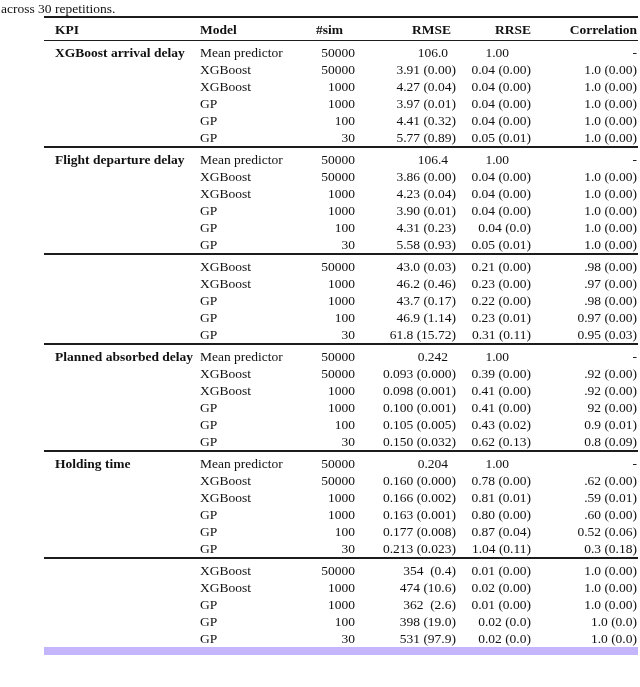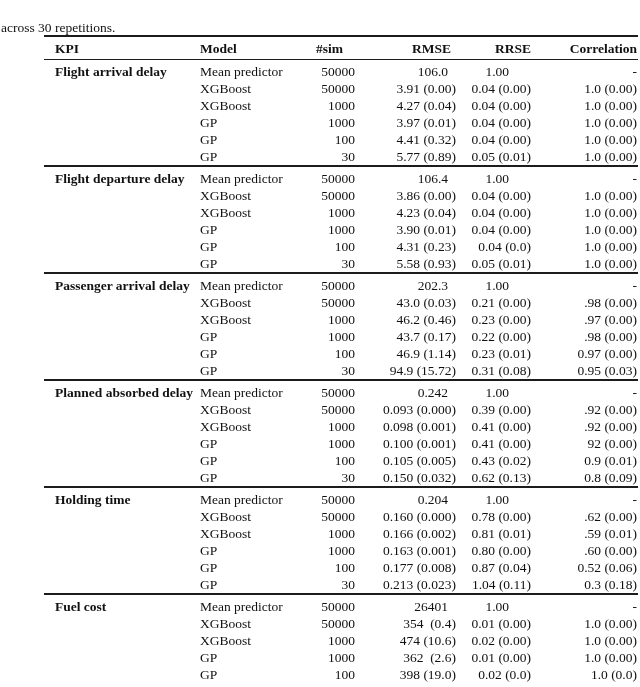--- a/index.html
+++ b/index.html
@@ -11,29 +11,28 @@
     width: 640px;
     height: 687px;
     overflow: hidden;
     font-family: "Liberation Serif", "DejaVu Serif", serif;
     color: #111111;
   }
   .caption {
     font-size: 13.5px;
     line-height: 15px;
     padding: 1px 0 0 1px;
-    margin-top: 19px;
   }
   table.results {
     border-collapse: collapse;
     table-layout: fixed;
     width: 594px;
     margin-left: 44px;
     border-top: 2px solid #1c1c1c;
-    border-bottom: 4px solid #c4b5fd;
+    border-bottom: 8px solid #c4b5fd;
   }
   thead tr {
     border-bottom: 1.5px solid #1c1c1c;
   }
   tbody + tbody {
     border-top: 2px solid #1c1c1c;
   }
   th {
     font-size: 13.5px;
     line-height: 15px;
@@ -86,21 +85,21 @@
         <th class="c-model">Model</th>
         <th class="c-sim num">#sim</th>
         <th class="c-rmse num">RMSE</th>
         <th class="c-rrse num">RRSE</th>
         <th class="c-corr num">Correlation</th>
       </tr>
     </thead>
 
   <tbody>
         <tr class="mean-row">
-          <td class="c-kpi">Flight arrival delay</td>
+          <td class="c-kpi">XGBoost arrival delay</td>
           <td class="c-model">Mean predictor</td>
           <td class="c-sim num">50000</td>
           <td class="c-rmse num">106.0</td>
           <td class="c-rrse num">1.00</td>
           <td class="c-corr num">-</td>
         </tr>
         <tr>
           <td class="c-kpi"></td>
           <td class="c-model">XGBoost</td>
           <td class="c-sim num">50000</td>
@@ -185,28 +184,20 @@
         <tr>
           <td class="c-kpi"></td>
           <td class="c-model">GP</td>
           <td class="c-sim num">30</td>
           <td class="c-rmse num">5.58 (0.93)</td>
           <td class="c-rrse num">0.05 (0.01)</td>
           <td class="c-corr num">1.0 (0.00)</td>
         </tr>
       </tbody>
       <tbody>
-        <tr class="mean-row">
-          <td class="c-kpi">Passenger arrival delay</td>
-          <td class="c-model">Mean predictor</td>
-          <td class="c-sim num">50000</td>
-          <td class="c-rmse num">202.3</td>
-          <td class="c-rrse num">1.00</td>
-          <td class="c-corr num">-</td>
-        </tr>
         <tr>
           <td class="c-kpi"></td>
           <td class="c-model">XGBoost</td>
           <td class="c-sim num">50000</td>
           <td class="c-rmse num">43.0 (0.03)</td>
           <td class="c-rrse num">0.21 (0.00)</td>
           <td class="c-corr num">.98 (0.00)</td>
         </tr>
         <tr>
           <td class="c-kpi"></td>
@@ -229,22 +220,22 @@
           <td class="c-model">GP</td>
           <td class="c-sim num">100</td>
           <td class="c-rmse num">46.9 (1.14)</td>
           <td class="c-rrse num">0.23 (0.01)</td>
           <td class="c-corr num">0.97 (0.00)</td>
         </tr>
         <tr>
           <td class="c-kpi"></td>
           <td class="c-model">GP</td>
           <td class="c-sim num">30</td>
-          <td class="c-rmse num">94.9 (15.72)</td>
-          <td class="c-rrse num">0.31 (0.08)</td>
+          <td class="c-rmse num">61.8 (15.72)</td>
+          <td class="c-rrse num">0.31 (0.11)</td>
           <td class="c-corr num">0.95 (0.03)</td>
         </tr>
       </tbody>
       <tbody>
         <tr class="mean-row">
           <td class="c-kpi">Planned absorbed delay</td>
           <td class="c-model">Mean predictor</td>
           <td class="c-sim num">50000</td>
           <td class="c-rmse num">0.242</td>
           <td class="c-rrse num">1.00</td>
@@ -335,28 +326,20 @@
         <tr>
           <td class="c-kpi"></td>
           <td class="c-model">GP</td>
           <td class="c-sim num">30</td>
           <td class="c-rmse num">0.213 (0.023)</td>
           <td class="c-rrse num">1.04 (0.11)</td>
           <td class="c-corr num">0.3 (0.18)</td>
         </tr>
       </tbody>
       <tbody>
-        <tr class="mean-row">
-          <td class="c-kpi">Fuel cost</td>
-          <td class="c-model">Mean predictor</td>
-          <td class="c-sim num">50000</td>
-          <td class="c-rmse num">26401</td>
-          <td class="c-rrse num">1.00</td>
-          <td class="c-corr num">-</td>
-        </tr>
         <tr>
           <td class="c-kpi"></td>
           <td class="c-model">XGBoost</td>
           <td class="c-sim num">50000</td>
           <td class="c-rmse num">354  (0.4)</td>
           <td class="c-rrse num">0.01 (0.00)</td>
           <td class="c-corr num">1.0 (0.00)</td>
         </tr>
         <tr>
           <td class="c-kpi"></td>

